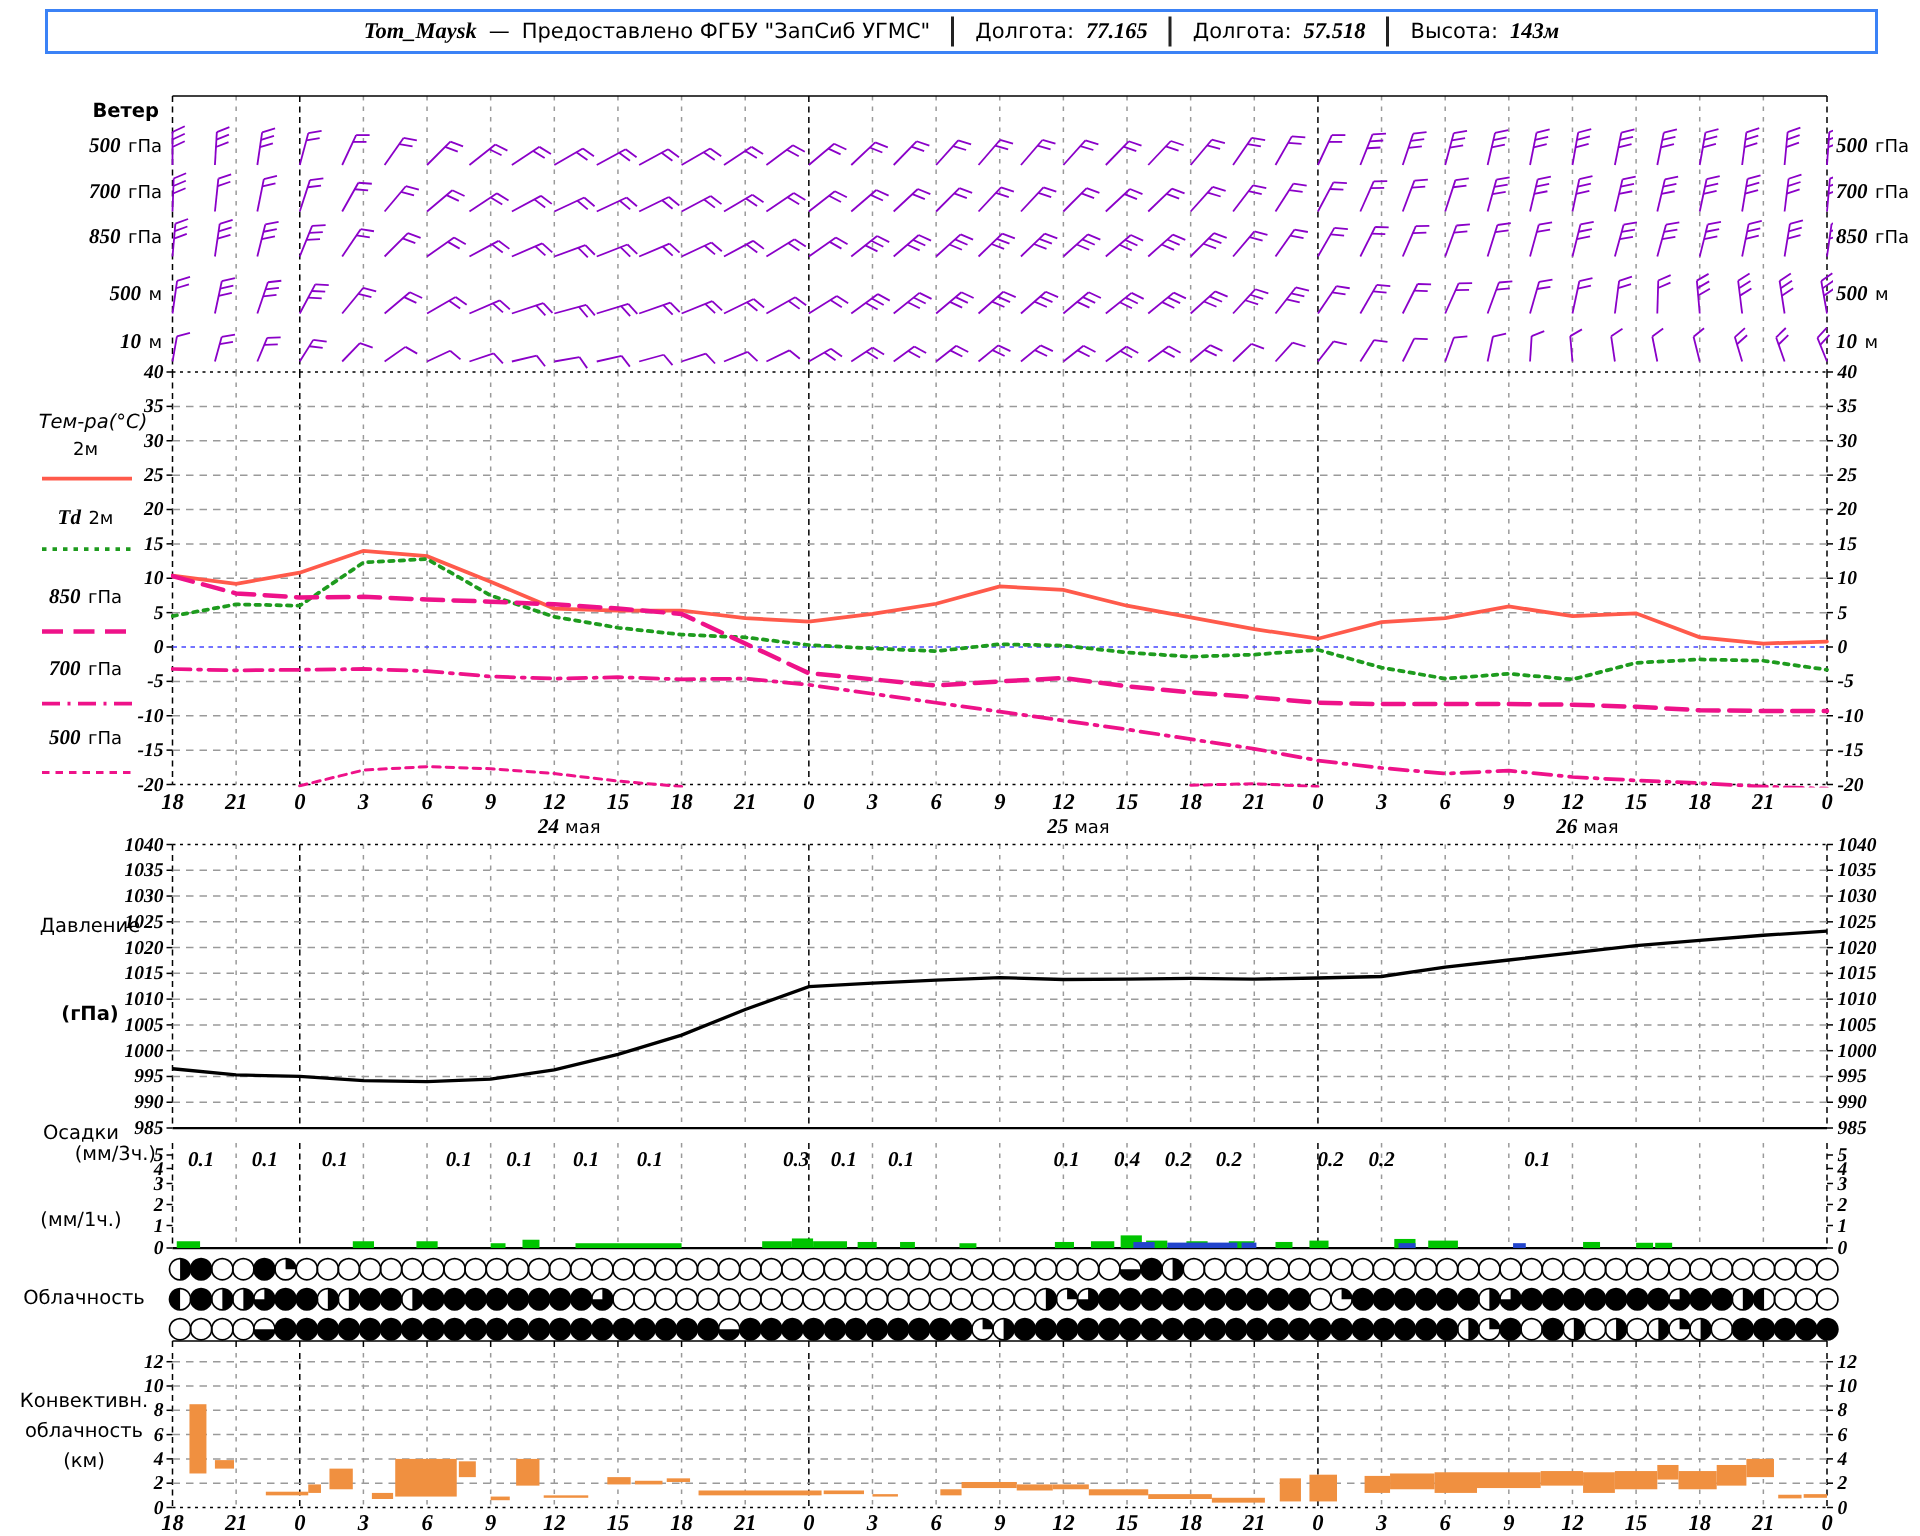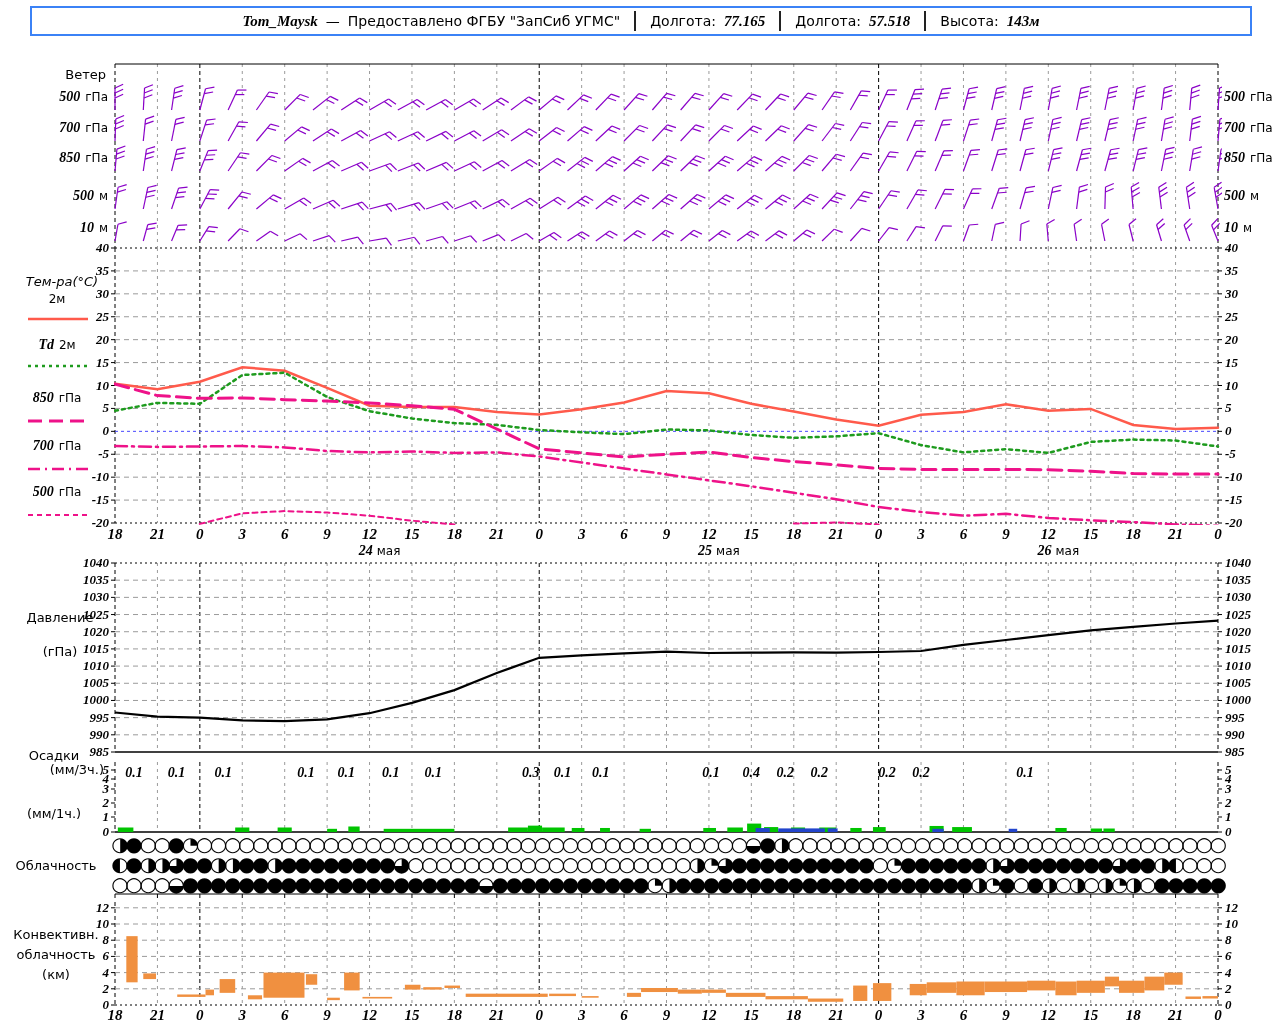--- a/index.html
+++ b/index.html
@@ -1466,23 +1466,23 @@
       <rect x="1076.5897435897436" y="980.7" width="28.28205128205128" height="12.149999999999999" fill="#f09040"></rect>
       <rect x="1104.871794871795" y="976.65" width="14.14102564102564" height="9.72" fill="#f09040"></rect>
       <rect x="1119.0128205128203" y="980.7" width="25.45384615384611" height="12.149999999999999" fill="#f09040"></rect>
       <rect x="1144.4666666666667" y="976.65" width="19.797435897435978" height="13.77" fill="#f09040"></rect>
       <rect x="1164.2641025641026" y="972.6" width="18.383333333333294" height="12.149999999999999" fill="#f09040"></rect>
       <rect x="1185.475641025641" y="996.495" width="15.555128205128124" height="2.43" fill="#f09040"></rect>
       <rect x="1202.444871794872" y="996.09" width="15.555128205128124" height="2.43" fill="#f09040"></rect>
     </g>
   </svg>
 
-<div class="plabel r" style="left:28px;top:67px;width:78px;">Ветер</div>
+<div class="plabel r" style="left:28px;top:67px;width:78px;font-weight:bold;">Ветер</div>
 <div class="plabel" style="left:16px;top:274px;width:92px;font-style:italic;">Тем-ра(°C)</div>
 <div class="plabel" style="left:14px;top:610px;width:92px;">Давление</div>
-<div class="plabel" style="left:14px;top:644px;width:92px;">(гПа)</div>
+<div class="plabel" style="left:14px;top:669px;width:92px;font-weight:bold;">(гПа)</div>
 <div class="plabel" style="left:16px;top:762px;width:88px;text-align:right;">(мм/3ч.)</div>
 <div class="plabel" style="left:10px;top:748px;width:88px;">Осадки</div>
 <div class="plabel" style="left:10px;top:806px;width:88px;">(мм/1ч.)</div>
 <div class="plabel" style="left:6px;top:858px;width:100px;">Облачность</div>
 <div class="plabel" style="left:4px;top:927px;width:104px;">Конвективн.</div>
 <div class="plabel" style="left:4px;top:947px;width:104px;">облачность</div>
 <div class="plabel" style="left:4px;top:967px;width:104px;">(км)</div>
 
 </body></html>

